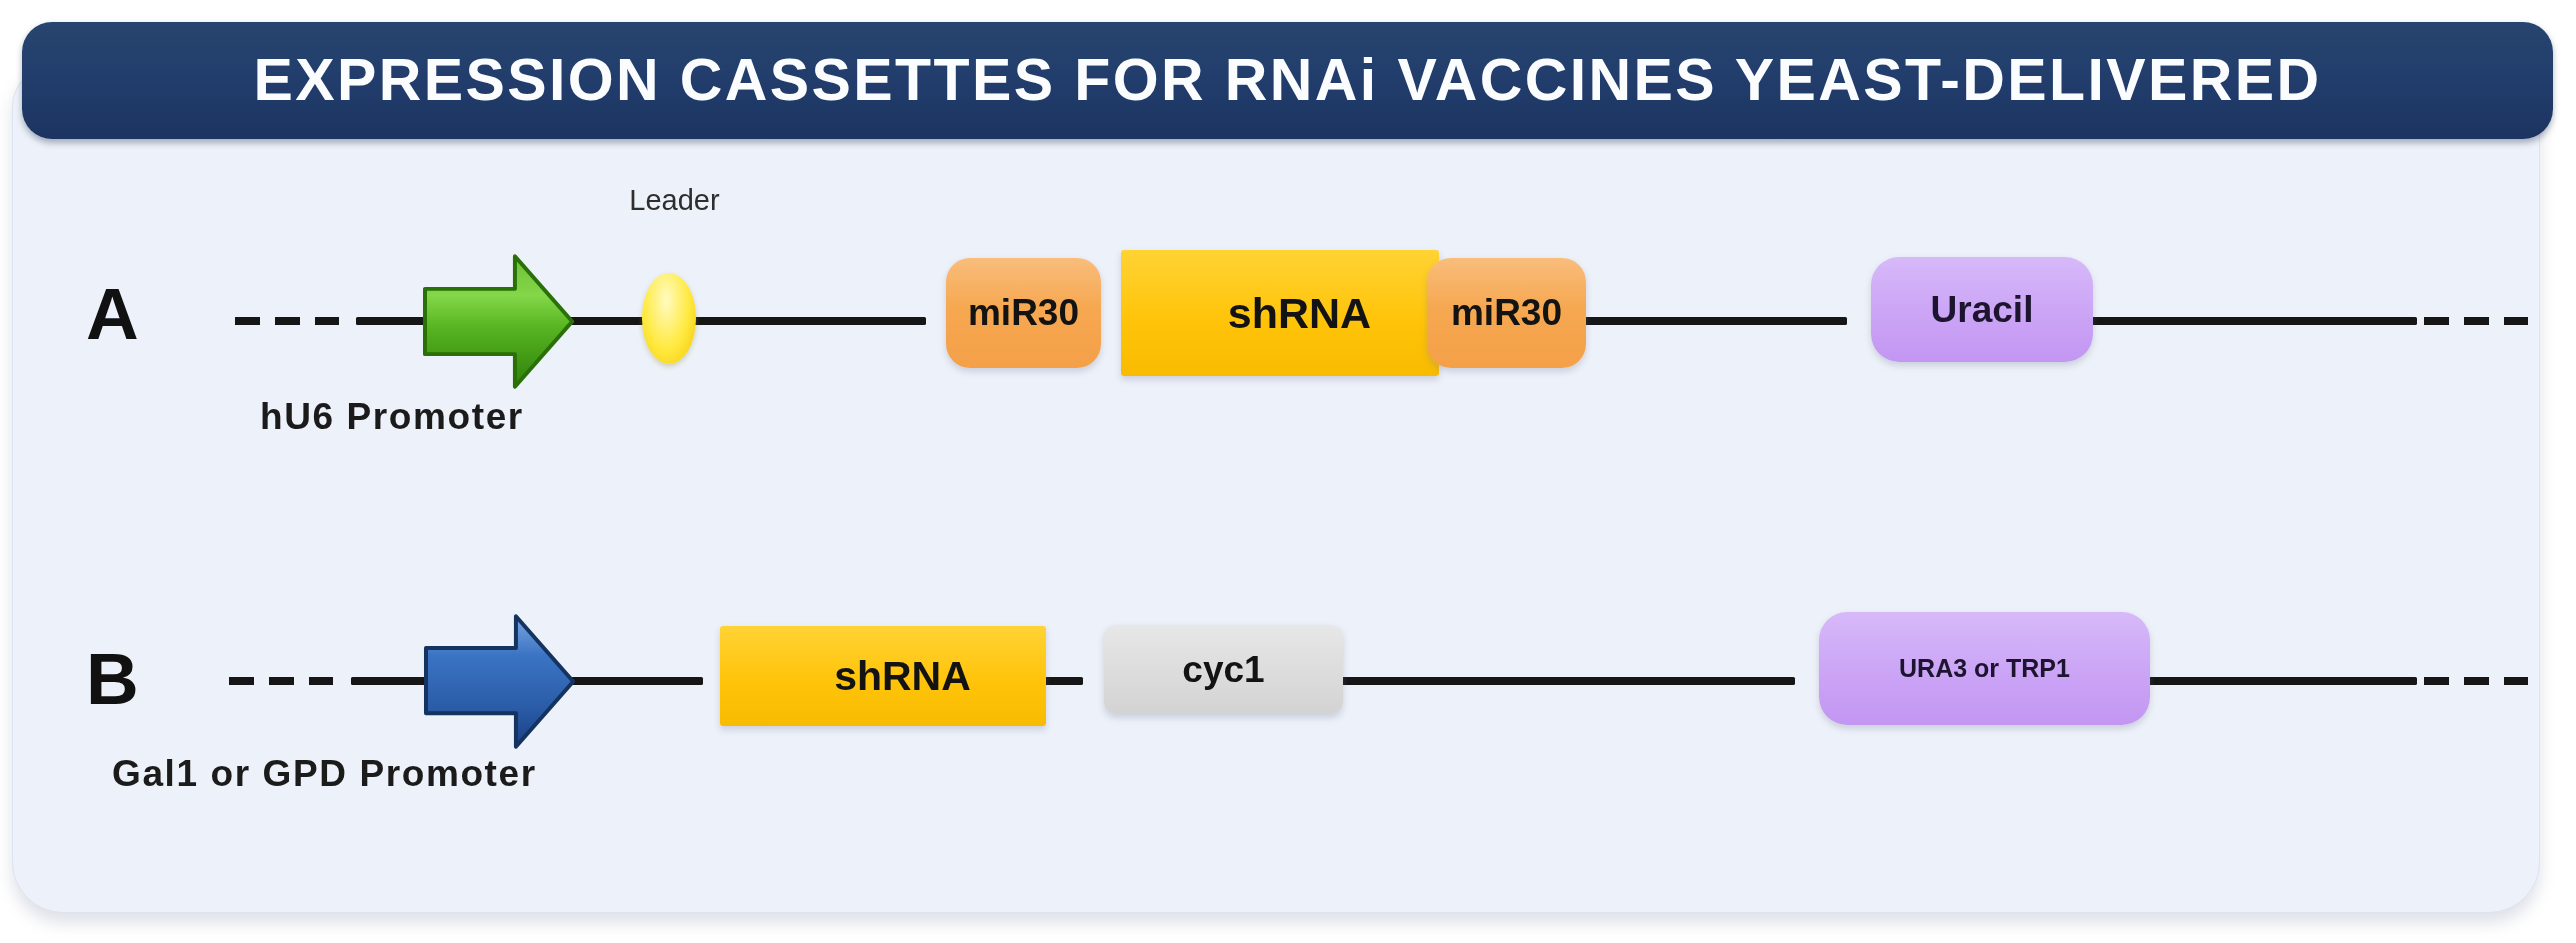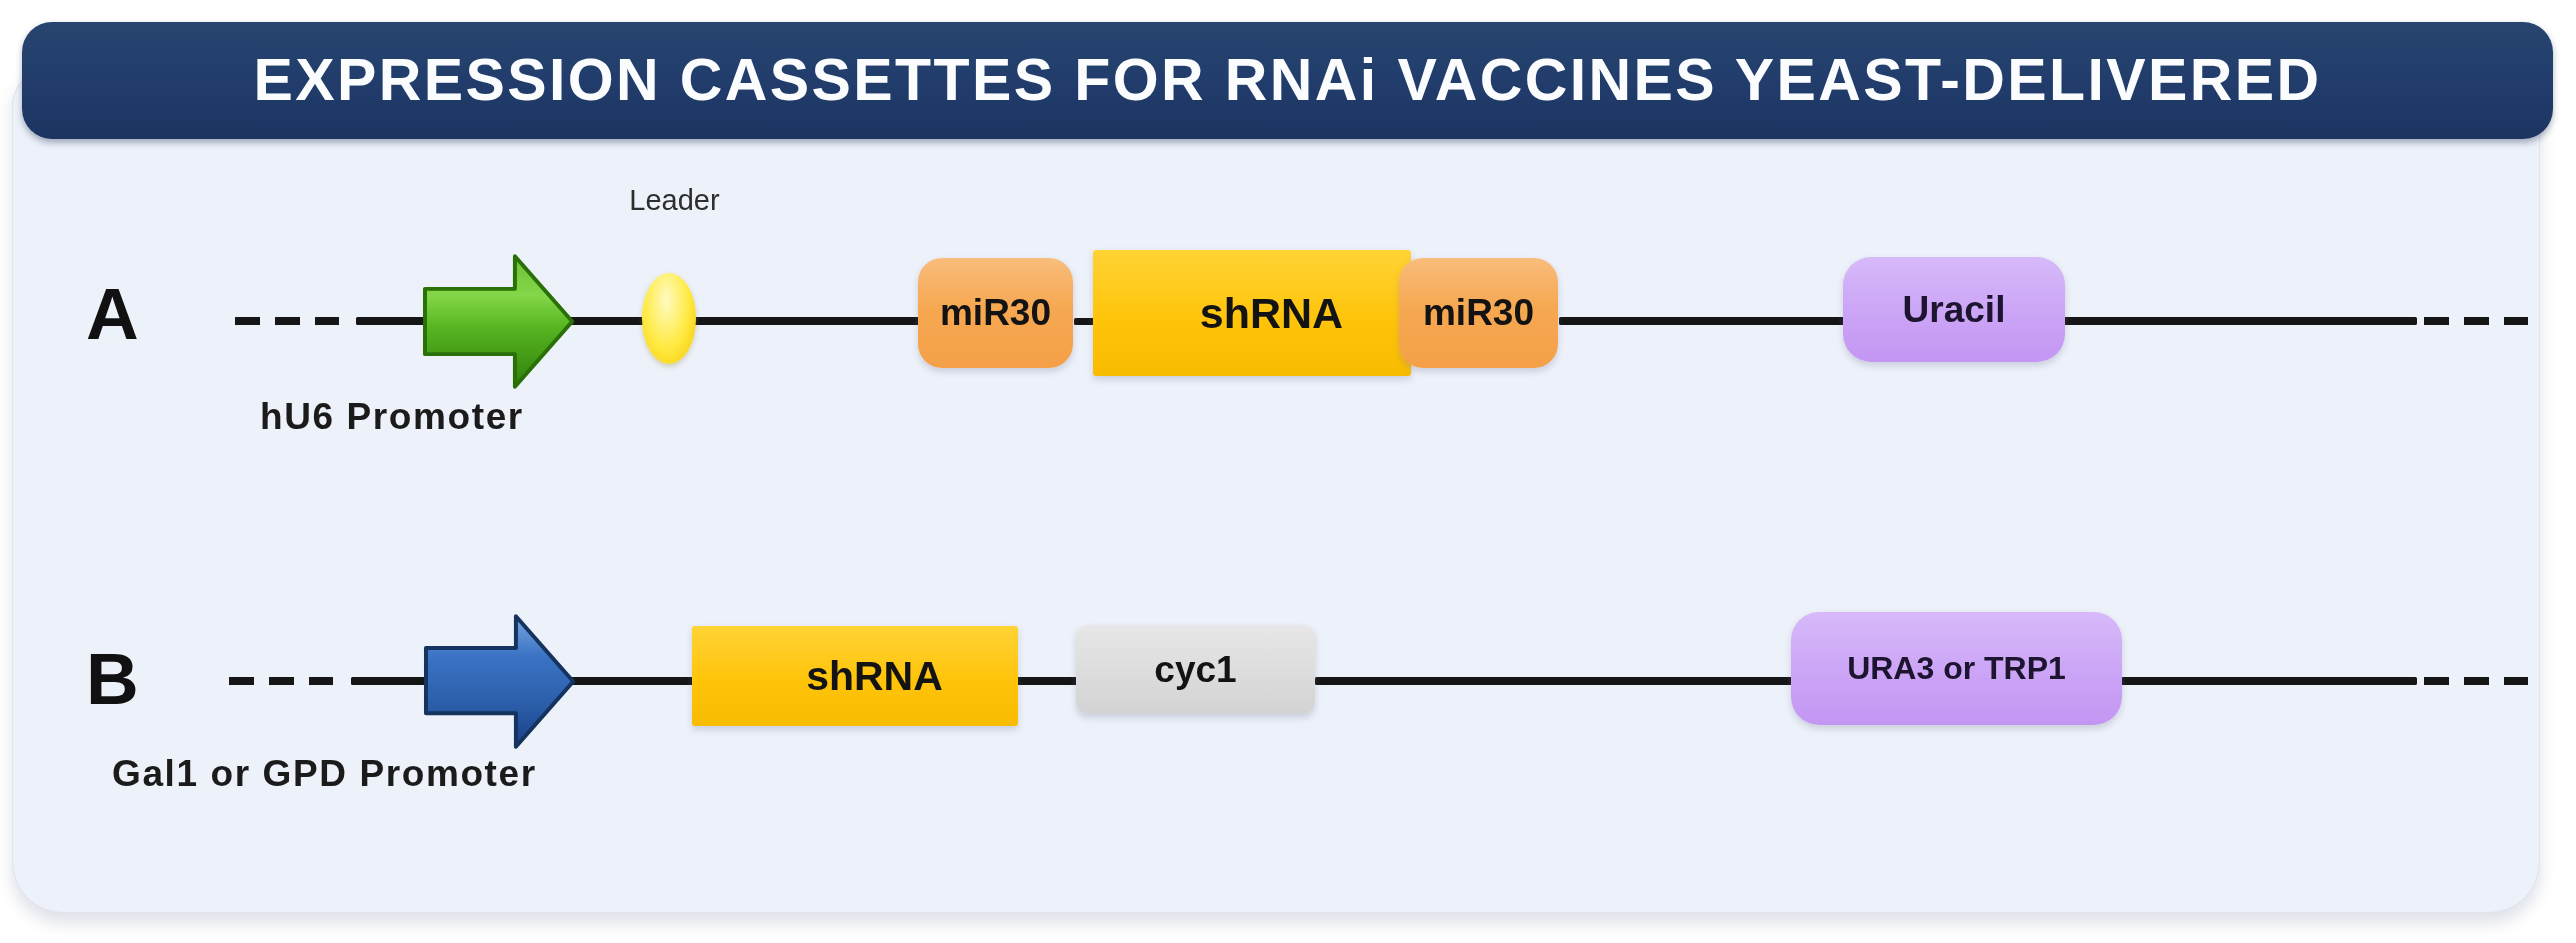--- a/index.html
+++ b/index.html
@@ -44,20 +44,21 @@
   }
   .microdash{
     position:absolute;height:7.2px;background:#161616;border-radius:1.6px;
   }
   .block{
     position:absolute;
     display:flex;align-items:center;justify-content:center;
     font-weight:bold;color:#131313;
     box-shadow:0 3.2px 6.4px rgba(120,125,155,.28);
     white-space:nowrap;
+    margin-left:28px;
   }
   .block.orange{background:linear-gradient(180deg,#f9bd7c 0%,#f6a851 45%,#f4a048 100%);border-radius:24px;}
   .block.yellow{background:linear-gradient(180deg,#ffd335 0%,#ffc40a 55%,#f8bb00 100%);border-radius:3px;padding-left:39px;}
   .block.purple{background:linear-gradient(180deg,#d7b9f9 0%,#cba4f6 55%,#c396f2 100%);border-radius:28px;color:#1d1430;}
   .block.gray{background:linear-gradient(180deg,#e7e7e7 0%,#d3d3d3 100%);border-radius:12px;}
   .lbl{
     position:absolute;color:#1b1b1b;font-weight:bold;white-space:nowrap;line-height:1.1;
   }
   .lbl.leader{font-weight:500;color:#2e2e2e;text-align:center;}
   .arrow-svg{position:absolute;overflow:visible;}
@@ -133,19 +134,19 @@
         <stop offset="1" stop-color="#1a3f85"></stop>
       </linearGradient>
     </defs>
     <path d="M5 44 L118 44 L118 4 L190 86 L118 168 L118 126 L5 126 Z" fill="url(#gBlue)" stroke="#14335f" stroke-width="5" stroke-linejoin="round"></path>
   </svg>
 
   <div class="block yellow" style="left:692px;top:626px;width:287px;height:100px;font-size:41px;">shRNA</div>
 
   <div class="block gray" style="left:1076px;top:625px;width:239px;height:89px;font-size:37px;">cyc1</div>
 
-  <div class="block purple" style="left:1791px;top:612px;width:331px;height:113px;font-size:32px;">URA3 or TRP1</div>
+  <div class="block purple" style="left:1791px;top:612px;width:331px;height:113px;font-size:25px;">URA3 or TRP1</div>
 
 
   <div class="lbl" style="left:112px;top:754px;font-size:37px;letter-spacing:1.6px;">Gal1 or GPD Promoter</div>
 
 </div>
 
 
 </body></html>

